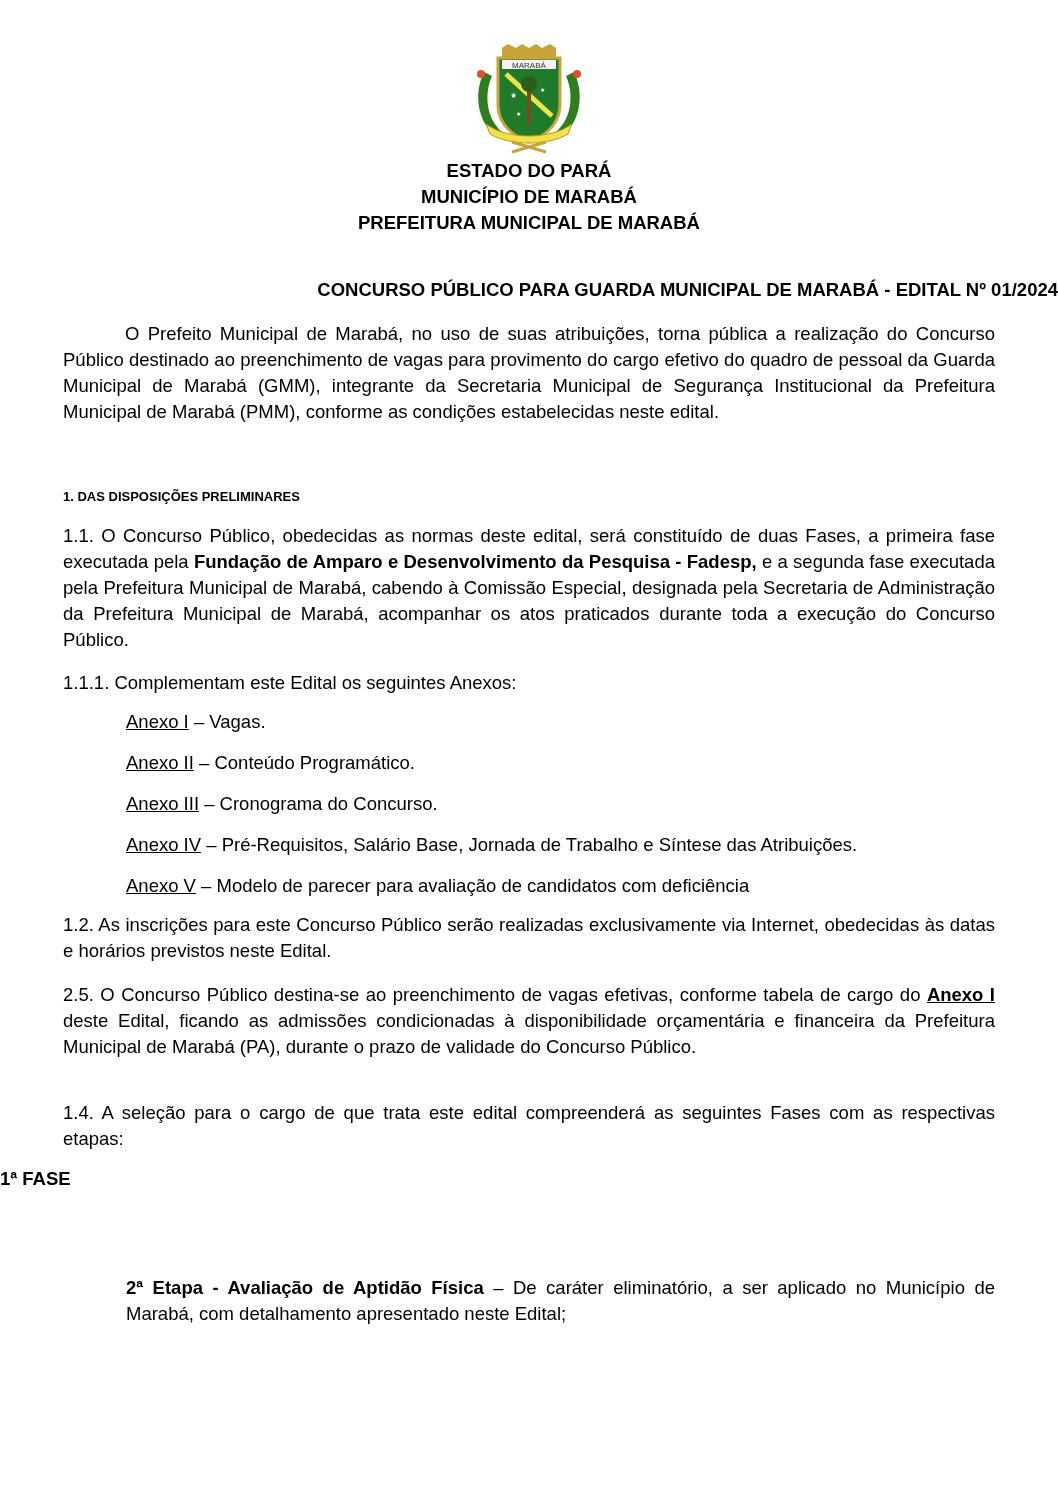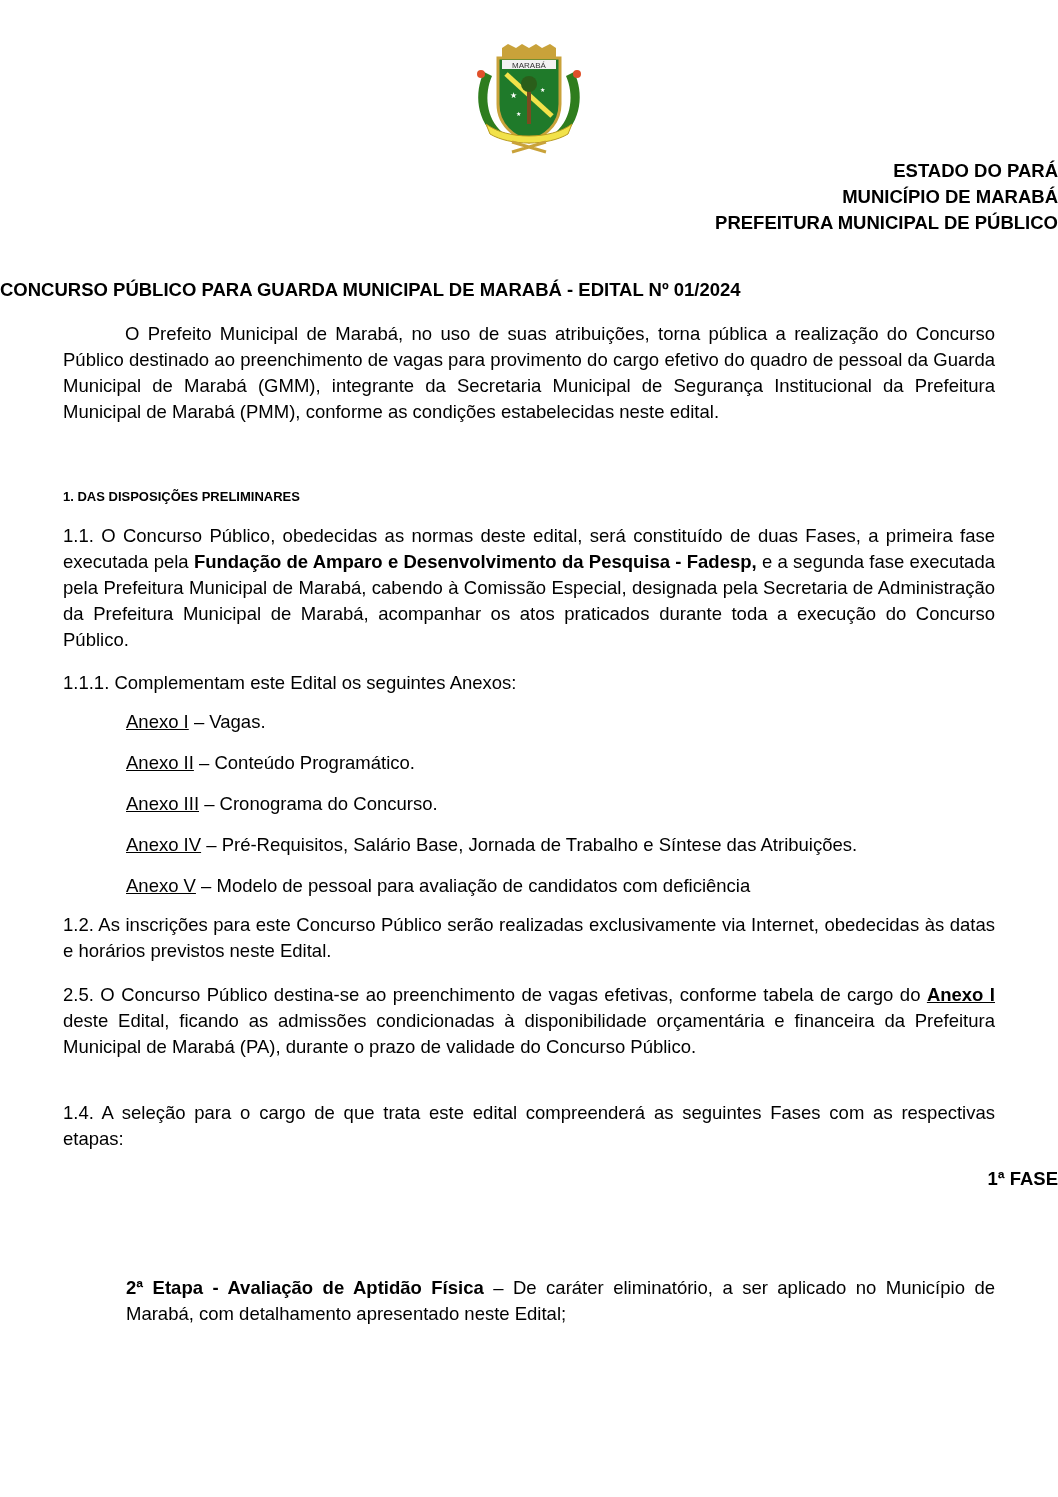--- a/index.html
+++ b/index.html
@@ -1,27 +1,27 @@
 <!DOCTYPE html>
 <html><head>
 <meta charset="utf-8">
 <style>
   html, body { margin:0; padding:0; background:#ffffff; }
   body { width:1058px; height:1497px; position:relative; overflow:hidden;
          font-family:"Liberation Sans", sans-serif; color:#000; }
   .page { position:absolute; left:0; top:0; width:1058px; height:1497px; }
   .crest { position:absolute; left:472px; top:42px; width:114px; height:112px; }
-  .hdr { position:absolute; left:0; width:1058px; text-align:right; font-weight:bold; font-size:18.5px; line-height:26px; }
-  .title { position:absolute; left:0; width:1058px; text-align:left; font-weight:bold; font-size:18.5px; top:279px; }
+  .hdr { position:absolute; left:0; width:1058px; text-align:center; font-weight:bold; font-size:18.5px; line-height:26px; }
+  .title { position:absolute; left:0; width:1058px; text-align:right; font-weight:bold; font-size:18.5px; top:279px; }
   .para { position:absolute; left:63px; width:932px; font-size:18.5px; line-height:26px; text-align:justify; }
   .indent { text-indent:62px; }
   .h1 { position:absolute; left:63px; top:489px; font-weight:bold; font-size:13px; }
   .annex { position:absolute; left:126px; font-size:18.5px; }
   .annex u { text-decoration:underline; }
-  .fase { position:absolute; left:0; width:1058px; text-align:right; font-weight:bold; font-size:18.5px; top:1168px; }
+  .fase { position:absolute; left:0; width:1058px; text-align:left; font-weight:bold; font-size:18.5px; top:1168px; }
   .etapa { position:absolute; left:126px; width:869px; font-size:18.5px; line-height:26px; text-align:justify; }
   b { font-weight:bold; }
 </style>
 </head>
 <body>
 
 <div class="page">
 
   <svg class="crest" viewBox="0 0 114 112">
     <g>
@@ -41,37 +41,37 @@
     <circle cx="57" cy="42" r="8" fill="#2a5e1a"></circle>
     <text x="38" y="56" font-size="8" fill="#fff">★</text>
     <text x="68" y="50" font-size="6" fill="#fff">★</text>
     <text x="44" y="74" font-size="6" fill="#fff">★</text>
     <path d="M14 82 C35 98 79 98 100 82 L96 92 C76 104 38 104 18 92 Z" fill="#f2e24a" stroke="#b89a20" stroke-width="1"></path>
     <path d="M40 100 L74 110 M74 100 L40 110" stroke="#c9a23a" stroke-width="3"></path>
   </svg>
 
   <div class="hdr" style="top:158px;">ESTADO DO PARÁ</div>
   <div class="hdr" style="top:184px;">MUNICÍPIO DE MARABÁ</div>
-  <div class="hdr" style="top:210px;">PREFEITURA MUNICIPAL DE PÚBLICO</div>
+  <div class="hdr" style="top:210px;">PREFEITURA MUNICIPAL DE MARABÁ</div>
 
   <div class="title">CONCURSO PÚBLICO PARA GUARDA MUNICIPAL DE MARABÁ - EDITAL Nº 01/2024</div>
 
   <div class="para indent" style="top:321px;">O Prefeito Municipal de Marabá, no uso de suas atribuições, torna pública a realização do Concurso Público destinado ao preenchimento de vagas para provimento do cargo efetivo do quadro de pessoal da Guarda Municipal de Marabá (GMM), integrante da Secretaria Municipal de Segurança Institucional da Prefeitura Municipal de Marabá (PMM), conforme as condições estabelecidas neste edital.</div>
 
   <div class="h1">1. DAS DISPOSIÇÕES PRELIMINARES</div>
 
   <div class="para" style="top:523px;"><span>1.1. O Concurso Público, obedecidas as normas deste edital, será constituído de duas Fases, a primeira fase executada pela </span><b>Fundação de Amparo e Desenvolvimento da Pesquisa - Fadesp,</b><span> e a segunda fase executada pela Prefeitura Municipal de Marabá, cabendo à Comissão Especial, designada pela Secretaria de Administração da Prefeitura Municipal de Marabá, acompanhar os atos praticados durante toda a execução do Concurso Público.</span></div>
 
   <div class="para" style="top:670px;">1.1.1. Complementam este Edital os seguintes Anexos:</div>
 
   <div class="annex" style="top:711px;"><u>Anexo I</u><span> – Vagas.</span></div>
   <div class="annex" style="top:752px;"><u>Anexo II</u><span> – Conteúdo Programático.</span></div>
   <div class="annex" style="top:793px;"><u>Anexo III</u><span> – Cronograma do Concurso.</span></div>
   <div class="annex" style="top:834px;"><u>Anexo IV</u><span> – Pré-Requisitos, Salário Base, Jornada de Trabalho e Síntese das Atribuições.</span></div>
-  <div class="annex" style="top:875px;"><u>Anexo V</u><span> – Modelo de pessoal para avaliação de candidatos com deficiência</span></div>
+  <div class="annex" style="top:875px;"><u>Anexo V</u><span> – Modelo de parecer para avaliação de candidatos com deficiência</span></div>
 
   <div class="para" style="top:912px;">1.2. As inscrições para este Concurso Público serão realizadas exclusivamente via Internet, obedecidas às datas e horários previstos neste Edital.</div>
 
   <div class="para" style="top:982px;"><span>2.5. O Concurso Público destina-se ao preenchimento de vagas efetivas, conforme tabela de cargo do </span><b><u>Anexo I</u></b><span> deste Edital, ficando as admissões condicionadas à disponibilidade orçamentária e financeira da Prefeitura Municipal de Marabá (PA), durante o prazo de validade do Concurso Público.</span></div>
 
   <div class="para" style="top:1100px;">1.4. A seleção para o cargo de que trata este edital compreenderá as seguintes Fases com as respectivas etapas:</div>
 
   <div class="fase">1ª FASE</div>
 
   <div class="etapa" style="top:1275px;"><b>2ª Etapa - Avaliação de Aptidão Física</b><span> – De caráter eliminatório, a ser aplicado no Município de Marabá, com detalhamento apresentado neste Edital;</span></div>

